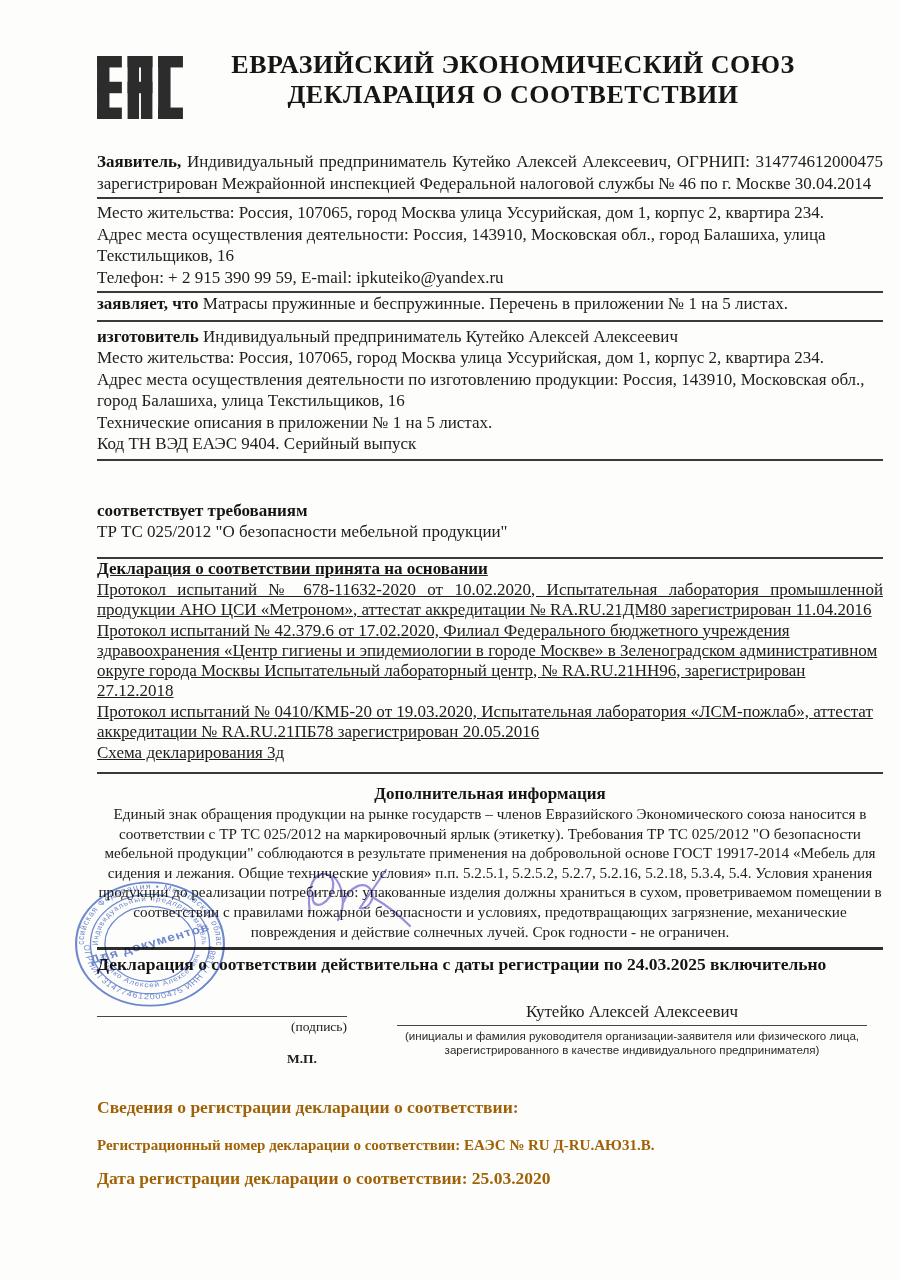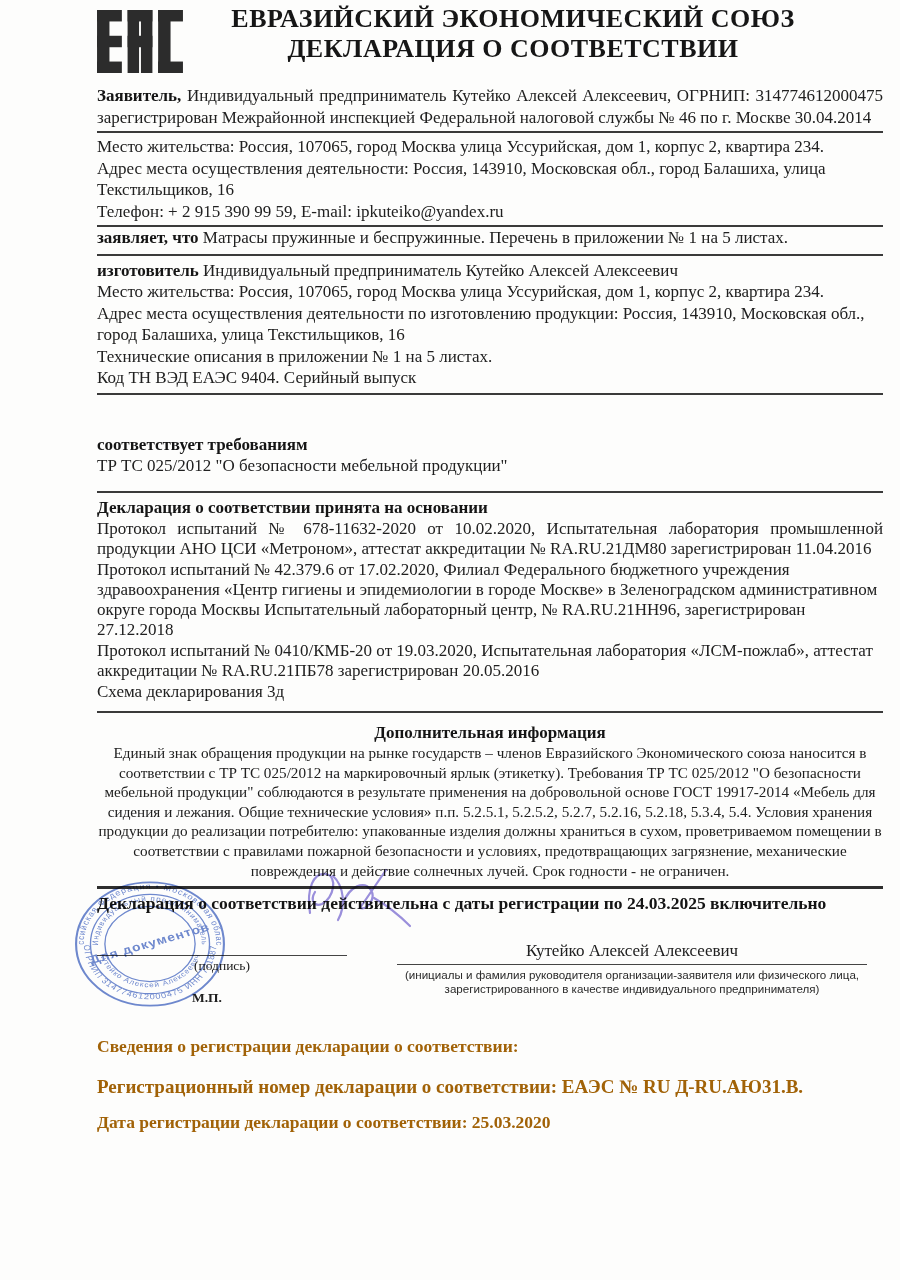--- a/index.html
+++ b/index.html
@@ -5,59 +5,59 @@
   html,body{margin:0;padding:0;background:#ffffff;}
   body{
     width:900px;height:1280px;position:relative;overflow:hidden;
     font-family:"Liberation Serif", serif;color:#202020;
     -webkit-font-smoothing:antialiased;
   }
   .page{position:relative;width:900px;height:1280px;background:#fdfdfc;}
   .content{margin-left:97px;width:786px;}
 
   
-  .hdr{display:flex;align-items:flex-start;}
+  .hdr{display:flex;align-items:flex-start;padding-top:46px;}
   .eac-logo{width:86px;flex:0 0 86px;margin-top:10px;}
   .titles{flex:1;text-align:center;padding-right:40px;margin-top:4px;
           font-weight:bold;font-size:26px;line-height:30px;color:#161616;letter-spacing:.5px;}
 
   
   .sec{font-size:17px;line-height:21.5px;}
   .rule-b{border-bottom:2px solid #3a3a3a;}
   p{margin:0;}
   b{color:#151515;}
   .just{text-align:justify;}
-  .applicant{margin-top:8px;padding-bottom:3px;}
+  .applicant{margin-top:28px;padding-bottom:3px;}
   .contacts{padding-top:3px;padding-bottom:3px;}
   .declares{padding-top:0;padding-bottom:5px;}
   .manufacturer{padding-top:4px;padding-bottom:4px;}
   .compliance{padding-top:3px;padding-bottom:14px;margin-top:36px;}
-  .basis{padding-top:5px;padding-bottom:8px;line-height:20px;}
+  .basis{padding-bottom:8px;line-height:20px;text-decoration:underline;}
   .basis p{margin-bottom:1px;}
   .additional{padding-top:9px;padding-bottom:6px;text-align:center;}
   .additional .small{font-size:15.2px;line-height:19.6px;}
   .validity{border-top:3px solid #2e2e2e;padding-top:4px;
             font-weight:bold;font-size:17.5px;color:#141414;}
 
   
   .sig-row{display:flex;margin-top:26px;}
-  .sig-left{width:250px;text-align:center;}
+  .sig-left{width:250px;text-align:right;}
   .sig-spacer{flex:0 0 50px;}
   .sig-right{width:470px;text-align:center;}
   .sig-name{font-size:17px;margin-bottom:3px;}
   .sig-line{border-bottom:1.6px solid #444;height:14px;}
   .sig-caption{font-size:13.5px;margin-top:2px;}
   .sig-note{font-family:"Liberation Sans", sans-serif;font-size:11.6px;line-height:14.5px;
             color:#2a2a2a;margin-top:3px;padding:0 6px;}
   .mp{font-size:13.5px;margin-top:16px;margin-right:30px;font-weight:bold;}
 
   
   .reg{font-weight:bold;color:#a16207;}
   .reg-head{margin-top:30px;font-size:17.5px;}
-  .reg-num{margin-top:19px;font-size:19px;}
+  .reg-num{margin-top:19px;font-size:15px;}
   .reg-date{margin-top:14px;font-size:17.5px;}
 
   
   .stamp-svg{position:absolute;left:54px;top:864px;opacity:.82;mix-blend-mode:multiply;}
   .sign-svg{position:absolute;left:288px;top:858px;opacity:.85;mix-blend-mode:multiply;}
 </style>
 </head>
 <body>
 
 <div class="page">

